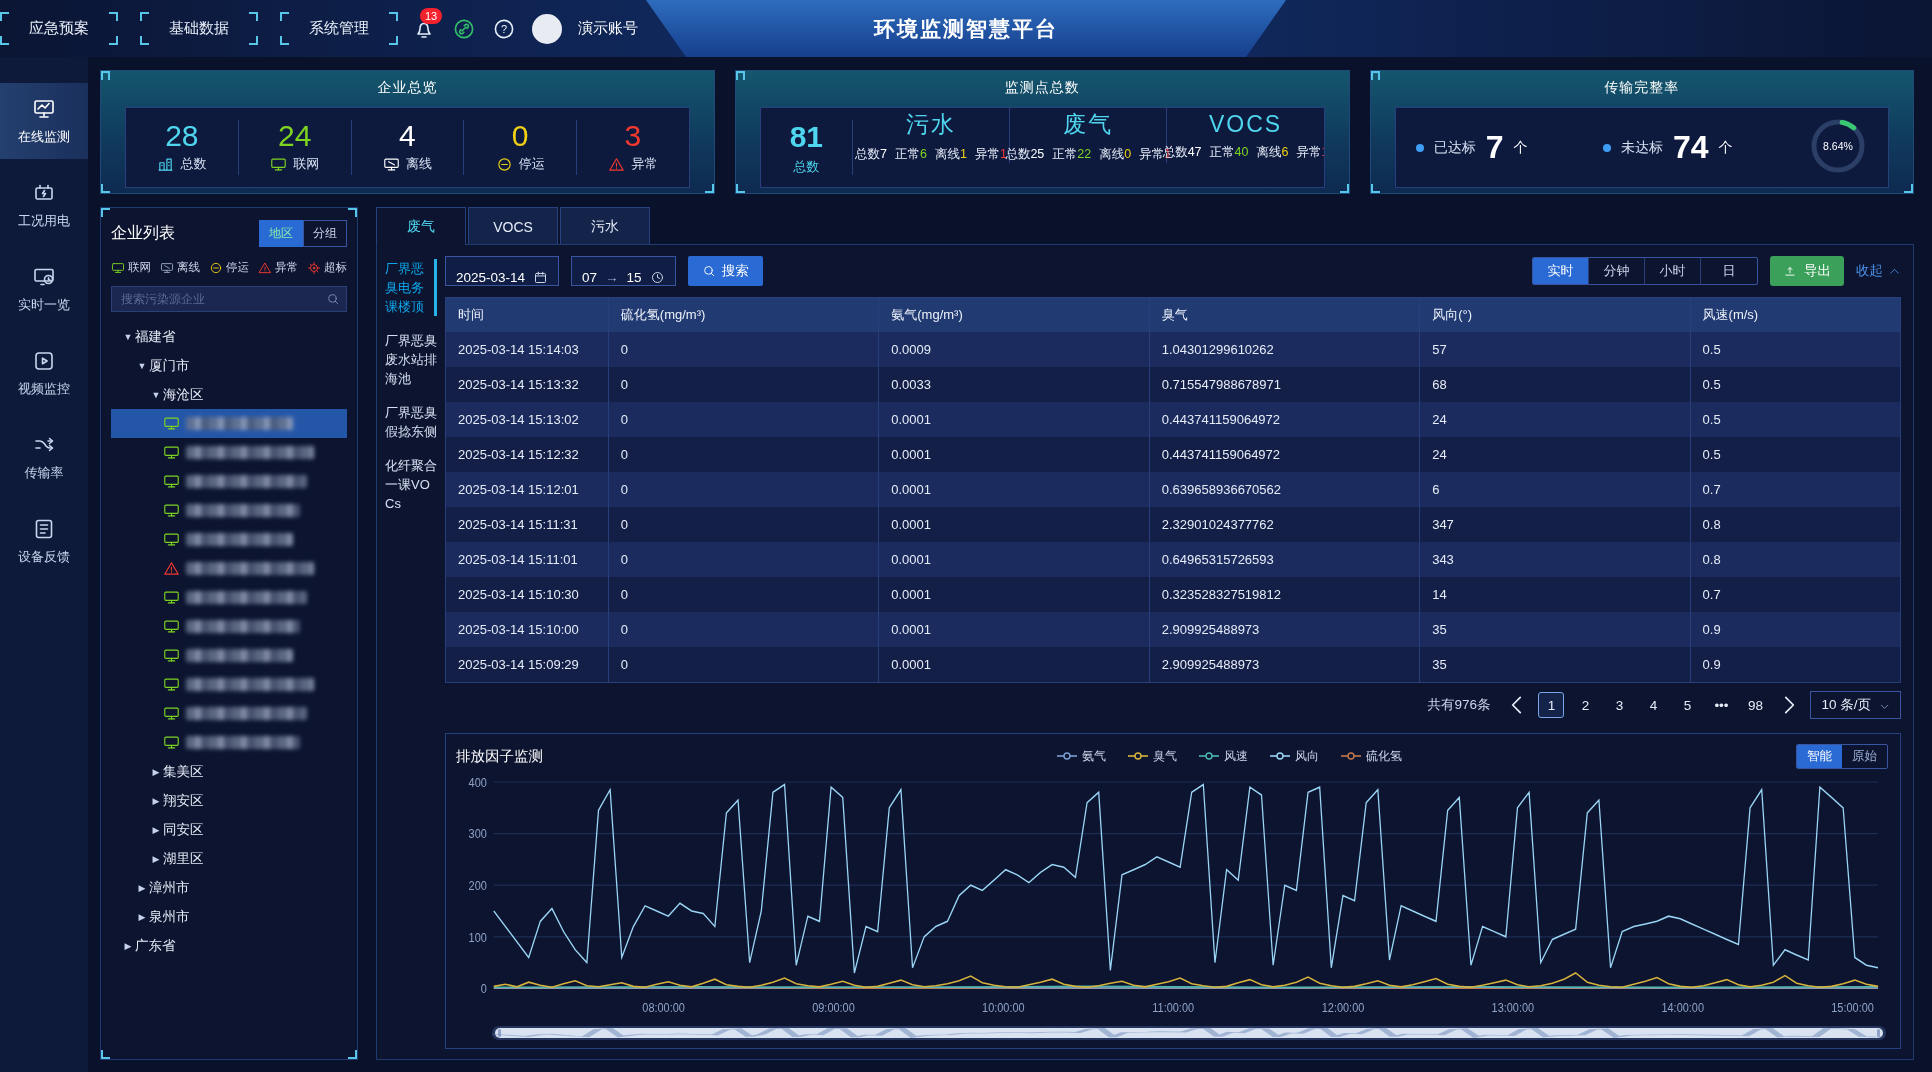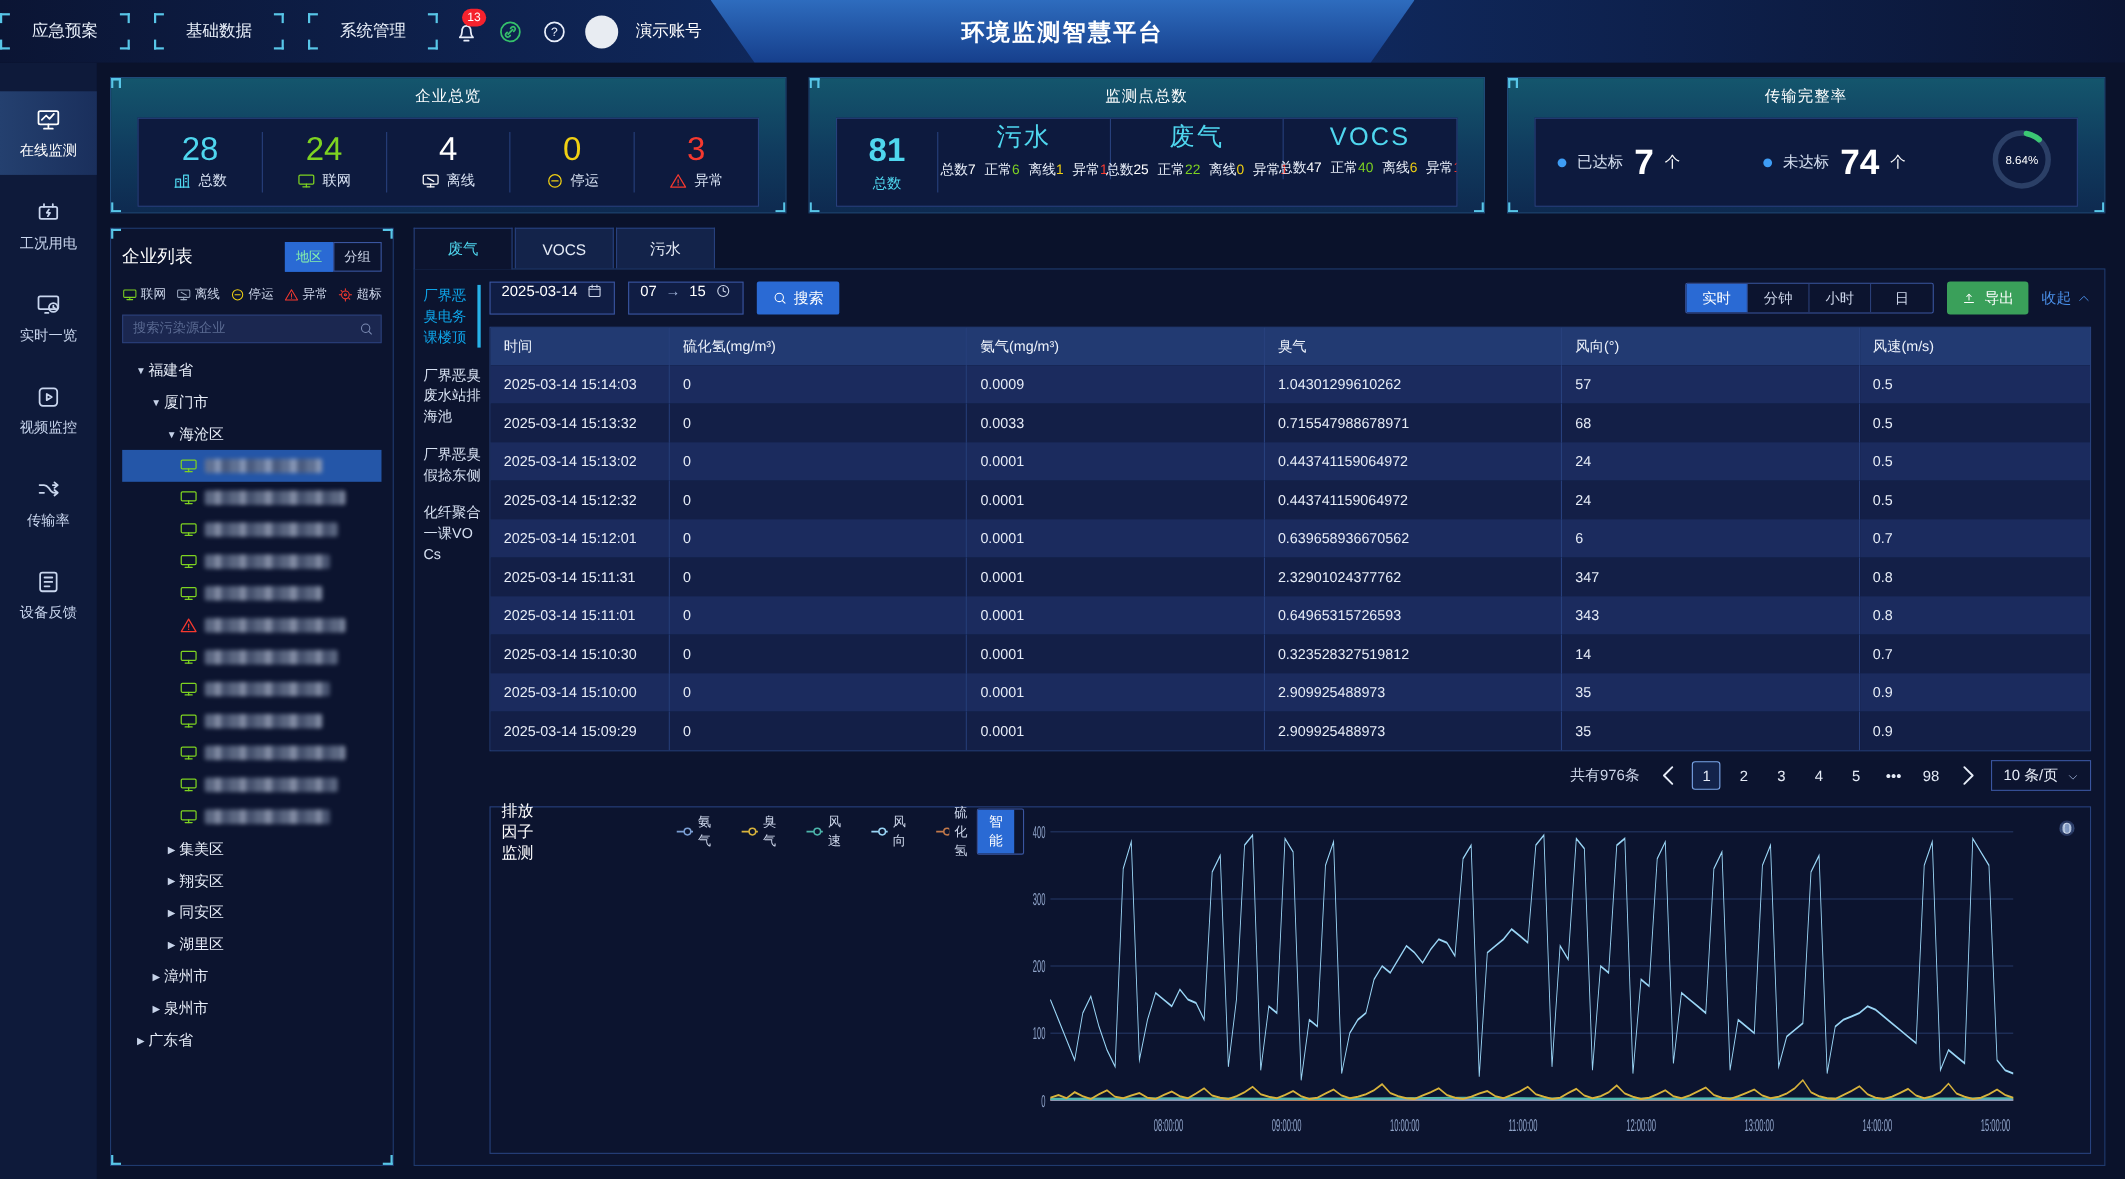--- a/index.html
+++ b/index.html
@@ -79,21 +79,21 @@
 .ent{flex:0 0 238px;background:#0c142f;border:1px solid #1f3a6e;position:relative;padding:12px 10px;display:flex;flex-direction:column;min-height:0}
 .ent-head{display:flex;align-items:center;justify-content:space-between}
 .ent-title{font-size:16px;color:#ffffff}
 .ent-tabs{display:flex}
 .ent-tab{font-size:12px;padding:4px 9px;border:1px solid #3a55a0;color:#cdd6ea;cursor:pointer}
 .ent-tab.active{background:#2a6ad4;border-color:#2a6ad4;color:#86efac}
 .ent-filters{display:flex;gap:9px;margin-top:13px;flex-wrap:nowrap}
 .efl{display:flex;align-items:center;gap:3px;font-size:11.5px;color:#cdd6ea;cursor:pointer;white-space:nowrap}
 .efl .icon{width:14px;height:14px}
 .ent-search{margin-top:11px;position:relative}
-.ent-search input{width:100%;height:26px;background:#1b2750;border:1px solid #2a3f78;color:#e6ecf7;font-size:12px;padding:0 38px 0 9px;outline:none;font-family:Liberation Mono, monospace}
+.ent-search input{width:100%;height:26px;background:#1b2750;border:1px solid #2a3f78;color:#e6ecf7;font-size:12px;padding:0 38px 0 9px;outline:none;font-family:Liberation Sans, sans-serif}
 .ent-search input::placeholder{color:#5a6a92}
 .ent-search .icon{position:absolute;right:7px;top:6px;width:14px;height:14px;color:#7c8cb4}
 .tree{margin-top:10px;flex:1;overflow:hidden;font-size:13.5px}
 .tnode{display:flex;align-items:center;height:29px;cursor:pointer;white-space:nowrap}
 .tnode .arr{font-size:9px;color:#c6d2e8;width:14px;flex:0 0 14px;text-align:center}
 .tnode .icon{width:17px;height:17px;flex:0 0 17px;margin-right:6px;color:#7ed321}
 .tnode .icon.alarm{color:#f5392f}
 .tnode.sel{background:#2456a8}
 .blurbar{height:13px;border-radius:2px;filter:blur(2px);opacity:.85;
  background:repeating-linear-gradient(90deg,#6a7690 0 9px,#97a1b8 9px 15px,#525e7a 15px 23px)}
@@ -102,21 +102,21 @@
 .dpanel{flex:1;min-width:0;display:flex;flex-direction:column;min-height:0}
 .dtabs{display:flex;height:38px;flex:0 0 38px}
 .dtab{width:90px;border:1px solid #27417e;border-bottom:none;background:#13234a;color:#e6ecf7;font-size:14px;display:flex;align-items:center;justify-content:center;cursor:pointer;margin-right:2px}
 .dtab.active{background:#0c142f;color:#4fd6ee;position:relative;z-index:2}
 .dbody{flex:1;background:#0c142f;border:1px solid #1f3a6e;margin-top:-1px;display:flex;min-height:0;padding:10px 12px 10px 8px}
 .points{width:60px;flex:0 0 60px;padding-top:4px}
 .pt{width:52px;font-size:13px;line-height:19px;color:#d7e1f2;margin-bottom:15px;cursor:pointer;word-break:break-all}
 .pt.active{color:#0ea5e9;border-right:3px solid #27b2e8;padding-right:2px}
 .dcontent{flex:1;min-width:0;display:flex;flex-direction:column}
 .frow{display:flex;align-items:center;height:32px;flex:0 0 32px;gap:12px}
-.fbox{display:flex;align-items:flex-start;gap:8px;border:1px solid #3a55a0;background:#101d44;height:30px;padding:0 10px;font-size:13.5px;color:#fff;cursor:pointer}
+.fbox{display:flex;align-items:flex-end;gap:8px;border:1px solid #3a55a0;background:#101d44;height:30px;padding:0 10px;font-size:13.5px;color:#fff;cursor:pointer}
 .fbox .icon{width:15px;height:15px;color:#cdd6ea}
 .searchbtn{display:flex;align-items:center;gap:6px;background:#2a6ad4;color:#fff;height:30px;padding:0 14px;font-size:13.5px;border-radius:2px;cursor:pointer}
 .searchbtn .icon{width:14px;height:14px}
 .fspacer{flex:1}
 .seg{display:flex;border:1px solid #3a55a0;height:28px;border-radius:2px;overflow:hidden}
 .segopt{min-width:56px;display:flex;align-items:center;justify-content:center;font-size:13px;color:#cdd6ea;cursor:pointer;border-right:1px solid #2a3f78;padding:0 10px}
 .segopt:last-child{border-right:none}
 .segopt.active{background:#2a6ad4;color:#fff}
 .exportbtn{display:flex;align-items:center;gap:7px;background:#3aa05a;color:#fff;height:30px;padding:0 13px;font-size:13.5px;border-radius:3px;cursor:pointer}
 .exportbtn .icon{width:14px;height:14px}
@@ -134,21 +134,21 @@
 
 
 .pgn{display:flex;align-items:center;justify-content:flex-end;gap:8px;height:44px;flex:0 0 44px;font-size:13.5px;color:#e6ecf7}
 .pgn .total{margin-right:6px;color:#cdd6ea}
 .pbtn{min-width:26px;height:26px;display:flex;align-items:center;justify-content:center;border-radius:3px;cursor:pointer;color:#e6ecf7}
 .pbtn.active{border:1px solid #7aa6e8;background:#13234a}
 .psize{display:flex;align-items:center;gap:8px;border:1px solid #3a55a0;height:28px;padding:0 10px;cursor:pointer}
 .psize .icon{width:11px;height:11px;color:#9fb2d8}
 
 
-.chartpanel{margin-top:6px;border:1px solid #27417e;background:#0c142f;flex:1;min-height:0;display:flex;padding:8px 12px 8px 10px;position:relative}
+.chartpanel{margin-top:6px;border:1px solid #27417e;background:#0c142f;flex:1;min-height:0;display:flex;flex-direction:column;padding:8px 12px 8px 10px;position:relative}
 .chead{display:flex;align-items:center;height:28px;flex:0 0 28px}
 .ctitle{font-size:14.5px;color:#fff}
 .legend{flex:1;display:flex;justify-content:center;gap:22px;align-items:center;margin-left:120px}
 .litem{display:flex;align-items:center;gap:5px;font-size:12px;color:#cdd6ea;cursor:pointer}
 .modes{display:flex;border:1px solid #3a55a0;border-radius:2px;overflow:hidden}
 .mode{padding:3px 10px;font-size:12.5px;color:#9fb2d8;cursor:pointer}
 .mode.active{background:#2a6ad4;color:#fff}
 .plot{flex:1;min-height:0}
 .brush{height:14px;flex:0 0 14px;margin:4px 2px 0 36px;background:#26355e;border-radius:7px;position:relative;overflow:hidden}
 .brush .win{position:absolute;inset:2px 3px;background:#d9e2f0;border-radius:5px}

